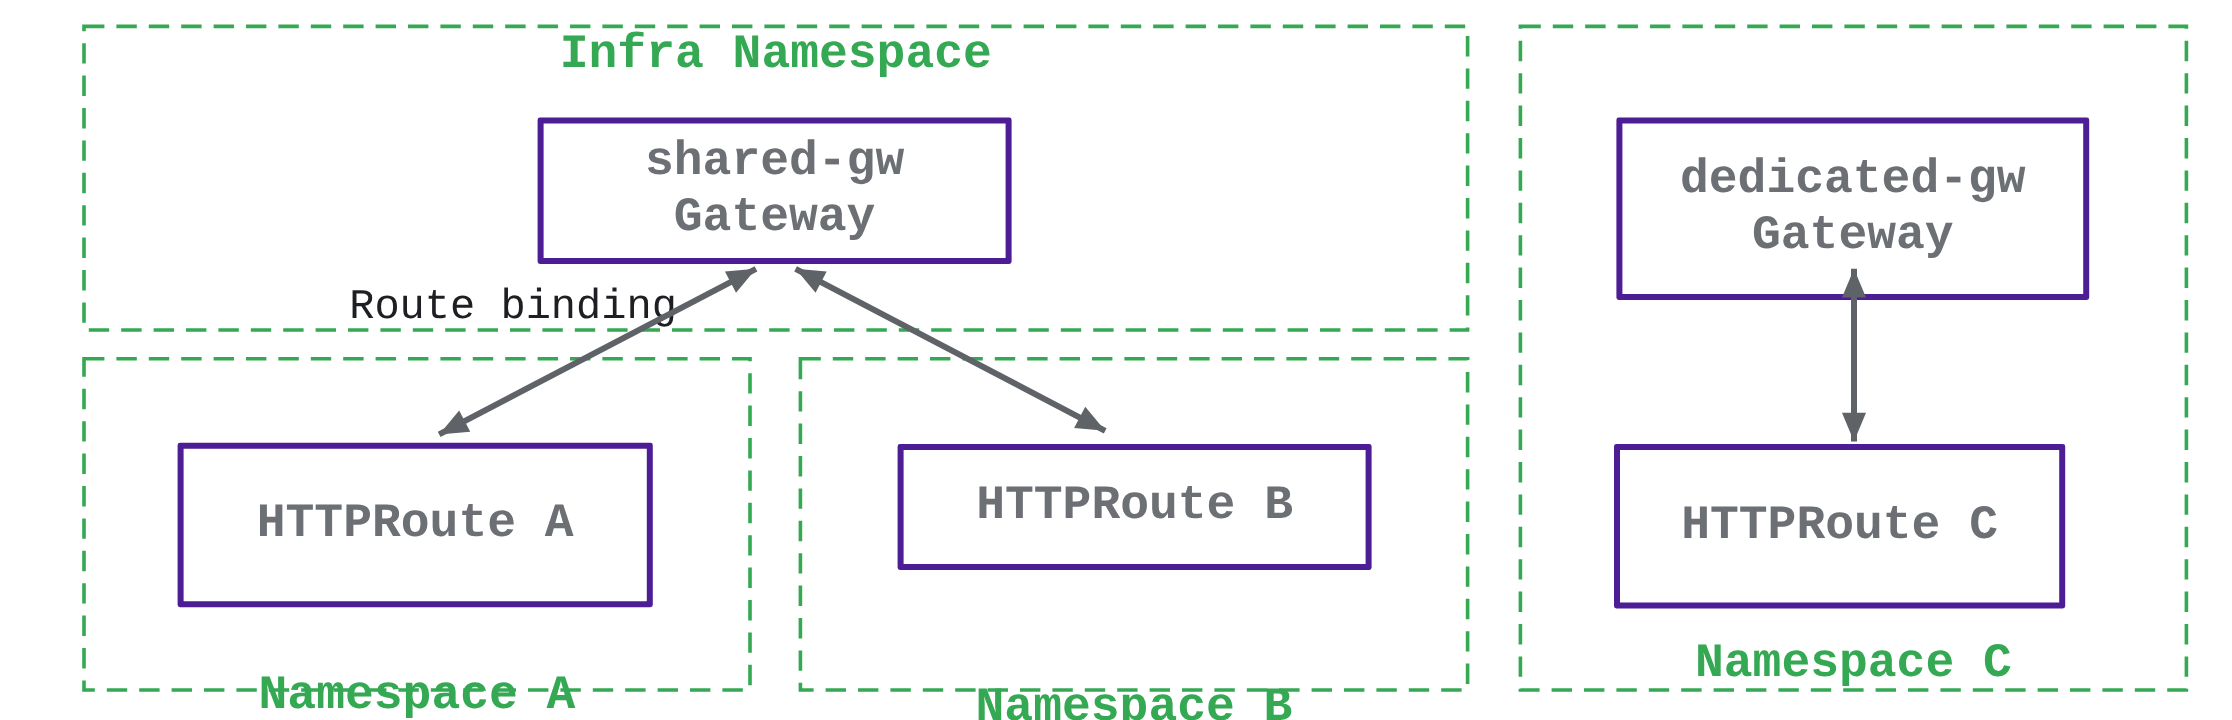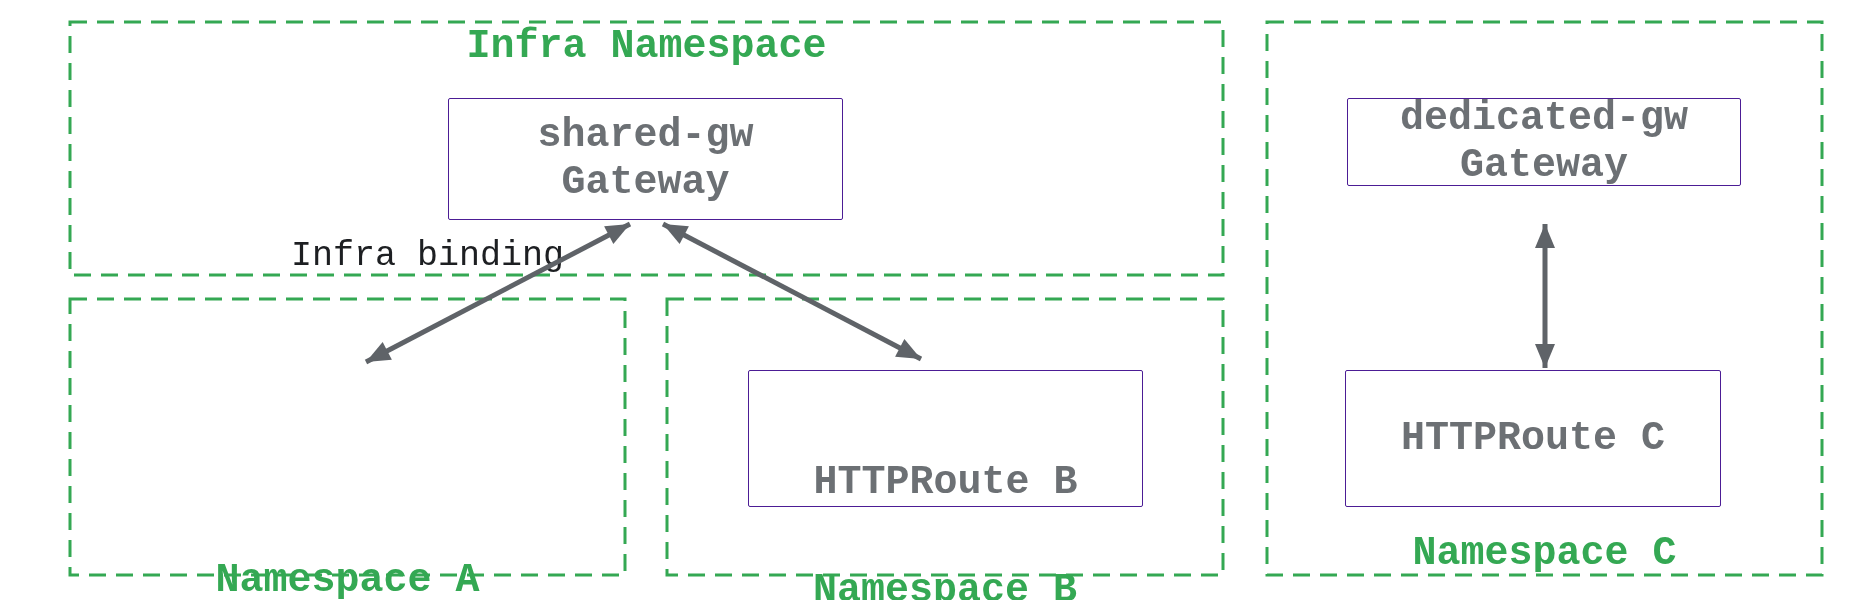--- a/index.html
+++ b/index.html
@@ -8,21 +8,21 @@
     width:1860px;height:600px;
     background:#ffffff;
     font-family:Liberation Mono, monospace;
     overflow:hidden;
   }
   #wires{position:absolute;left:0;top:0;width:1860px;height:600px;pointer-events:none;}
   .node{
     position:absolute;
     box-sizing:border-box;
     background:#ffffff;
-    border:1px solid #4c1d95;
+    border:5px solid #4c1d95;
     border-radius:2px;
     display:flex;
     flex-direction:column;
     align-items:center;
     justify-content:center;
     color:#6c7074;
     font-weight:bold;
     font-size:40px;
     line-height:47px;
     text-align:center;
@@ -70,33 +70,36 @@
     <line x1="630" y1="224" x2="366" y2="362" stroke="#5f6368" stroke-width="5" marker-start="url(#arrowhead)" marker-end="url(#arrowhead)"></line>
     <line x1="663" y1="224" x2="921" y2="359" stroke="#5f6368" stroke-width="5" marker-start="url(#arrowhead)" marker-end="url(#arrowhead)"></line>
     <line x1="1545" y1="224" x2="1545" y2="368" stroke="#5f6368" stroke-width="5" marker-start="url(#arrowhead)" marker-end="url(#arrowhead)"></line>
   </svg>
 
   <div class="ns-label" style="left:70px;top:24px;width:1153px;">Infra Namespace</div>
   <div class="ns-label" style="left:70px;top:531px;width:555px;margin-top:27px;">Namespace A</div>
   <div class="ns-label" style="left:667px;top:526px;width:556px;margin-top:42px;">Namespace B</div>
   <div class="ns-label" style="left:1267px;top:531px;width:555px;">Namespace C</div>
 
-  <div class="annotation" style="left:291px;top:237px;">Infra binding</div>
+  <div class="annotation" style="left:291px;top:237px;">Route binding</div>
 
   <div class="node" style="left:448px;top:98px;width:395px;height:122px;">
     <span class="nline">shared-gw</span>
     <span class="nline">Gateway</span>
   </div>
 
+  <div class="node" style="left:148px;top:369px;width:396px;height:137px;">
+    <span class="nline">HTTPRoute A</span>
+  </div>
 
-  <div class="node" style="left:748px;top:370px;width:395px;height:137px;justify-content:flex-end;">
+  <div class="node" style="left:748px;top:370px;width:395px;height:105px;">
     <span class="nline">HTTPRoute B</span>
   </div>
 
-  <div class="node" style="left:1347px;top:98px;width:394px;height:88px;">
+  <div class="node" style="left:1347px;top:98px;width:394px;height:152px;">
     <span class="nline">dedicated-gw</span>
     <span class="nline">Gateway</span>
   </div>
 
   <div class="node" style="left:1345px;top:370px;width:376px;height:137px;">
     <span class="nline">HTTPRoute C</span>
   </div>
 
 </div>
 

